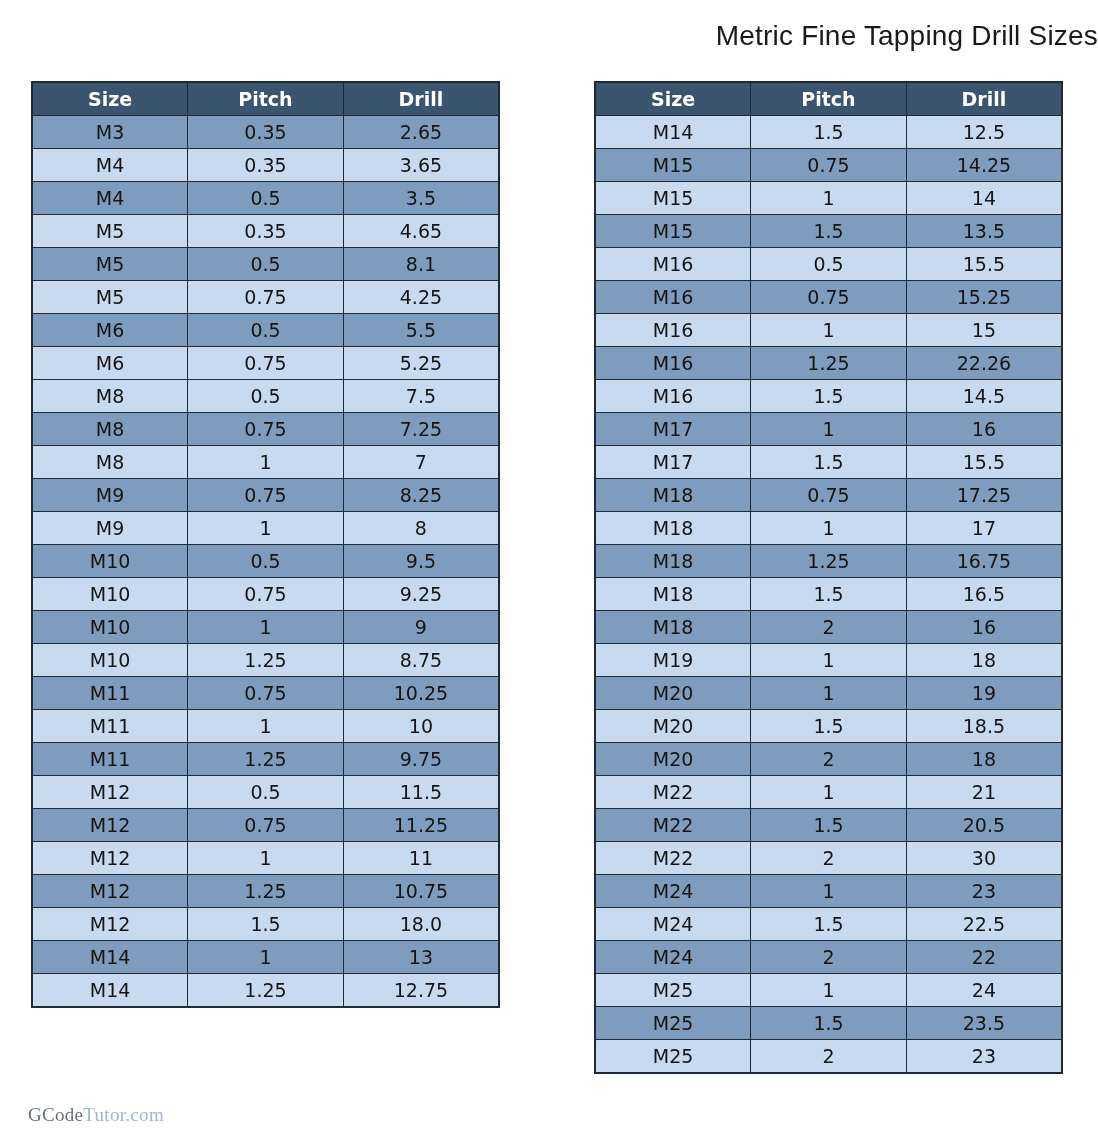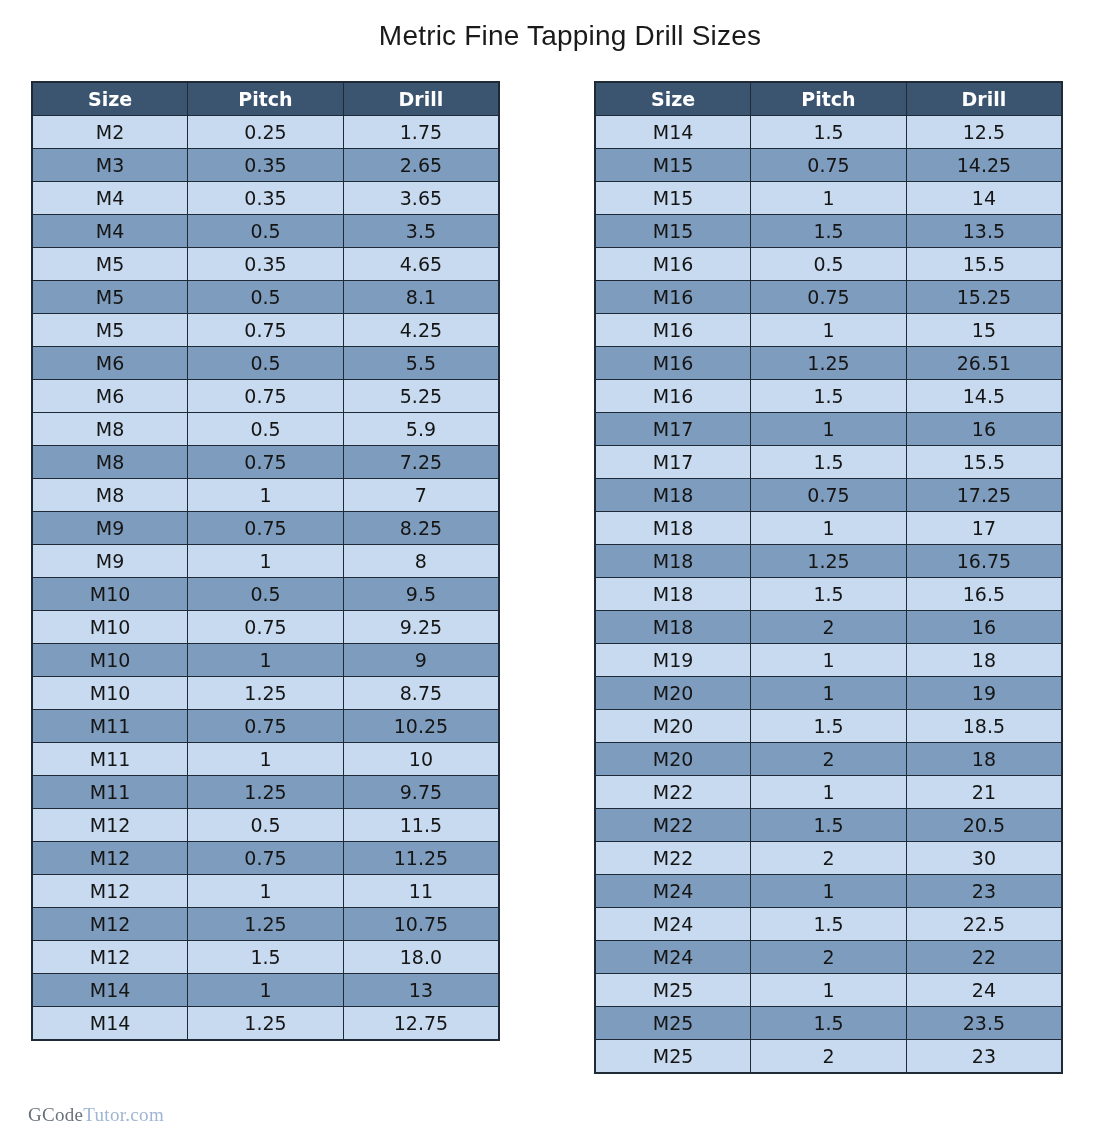--- a/index.html
+++ b/index.html
@@ -21,21 +21,21 @@
     height: 1145px;
     background: #ffffff;
     font-family: "DejaVu Sans", sans-serif;
     overflow: hidden;
   }
   .title {
     position: absolute;
     top: 20px;
     left: 0;
     width: 100%;
-    text-align: center;
+    text-align: right;
     text-indent: 42px;
     font-family: "Liberation Sans", sans-serif;
     font-size: 28px;
     font-weight: 500;
     color: var(--title-text);
     letter-spacing: 0.2px;
   }
   .table-wrap {
     position: absolute;
     top: 81px;
@@ -89,25 +89,20 @@
   <div class="table-wrap left">
       <table class="drill-table">
         <thead>
           <tr>
             <th>Size</th>
             <th>Pitch</th>
             <th>Drill</th>
           </tr>
         </thead>
         <tbody>
-          <tr class="light">
-            <td>M2</td>
-            <td>0.25</td>
-            <td>1.75</td>
-          </tr>
           <tr class="dark">
             <td>M3</td>
             <td>0.35</td>
             <td>2.65</td>
           </tr>
           <tr class="light">
             <td>M4</td>
             <td>0.35</td>
             <td>3.65</td>
           </tr>
@@ -137,21 +132,21 @@
             <td>5.5</td>
           </tr>
           <tr class="light">
             <td>M6</td>
             <td>0.75</td>
             <td>5.25</td>
           </tr>
           <tr class="light">
             <td>M8</td>
             <td>0.5</td>
-            <td>5.9</td>
+            <td>7.5</td>
           </tr>
           <tr class="dark">
             <td>M8</td>
             <td>0.75</td>
             <td>7.25</td>
           </tr>
           <tr class="light">
             <td>M8</td>
             <td>1</td>
             <td>7</td>
@@ -281,21 +276,21 @@
             <td>15.25</td>
           </tr>
           <tr class="light">
             <td>M16</td>
             <td>1</td>
             <td>15</td>
           </tr>
           <tr class="dark">
             <td>M16</td>
             <td>1.25</td>
-            <td>26.51</td>
+            <td>22.26</td>
           </tr>
           <tr class="light">
             <td>M16</td>
             <td>1.5</td>
             <td>14.5</td>
           </tr>
           <tr class="dark">
             <td>M17</td>
             <td>1</td>
             <td>16</td>

